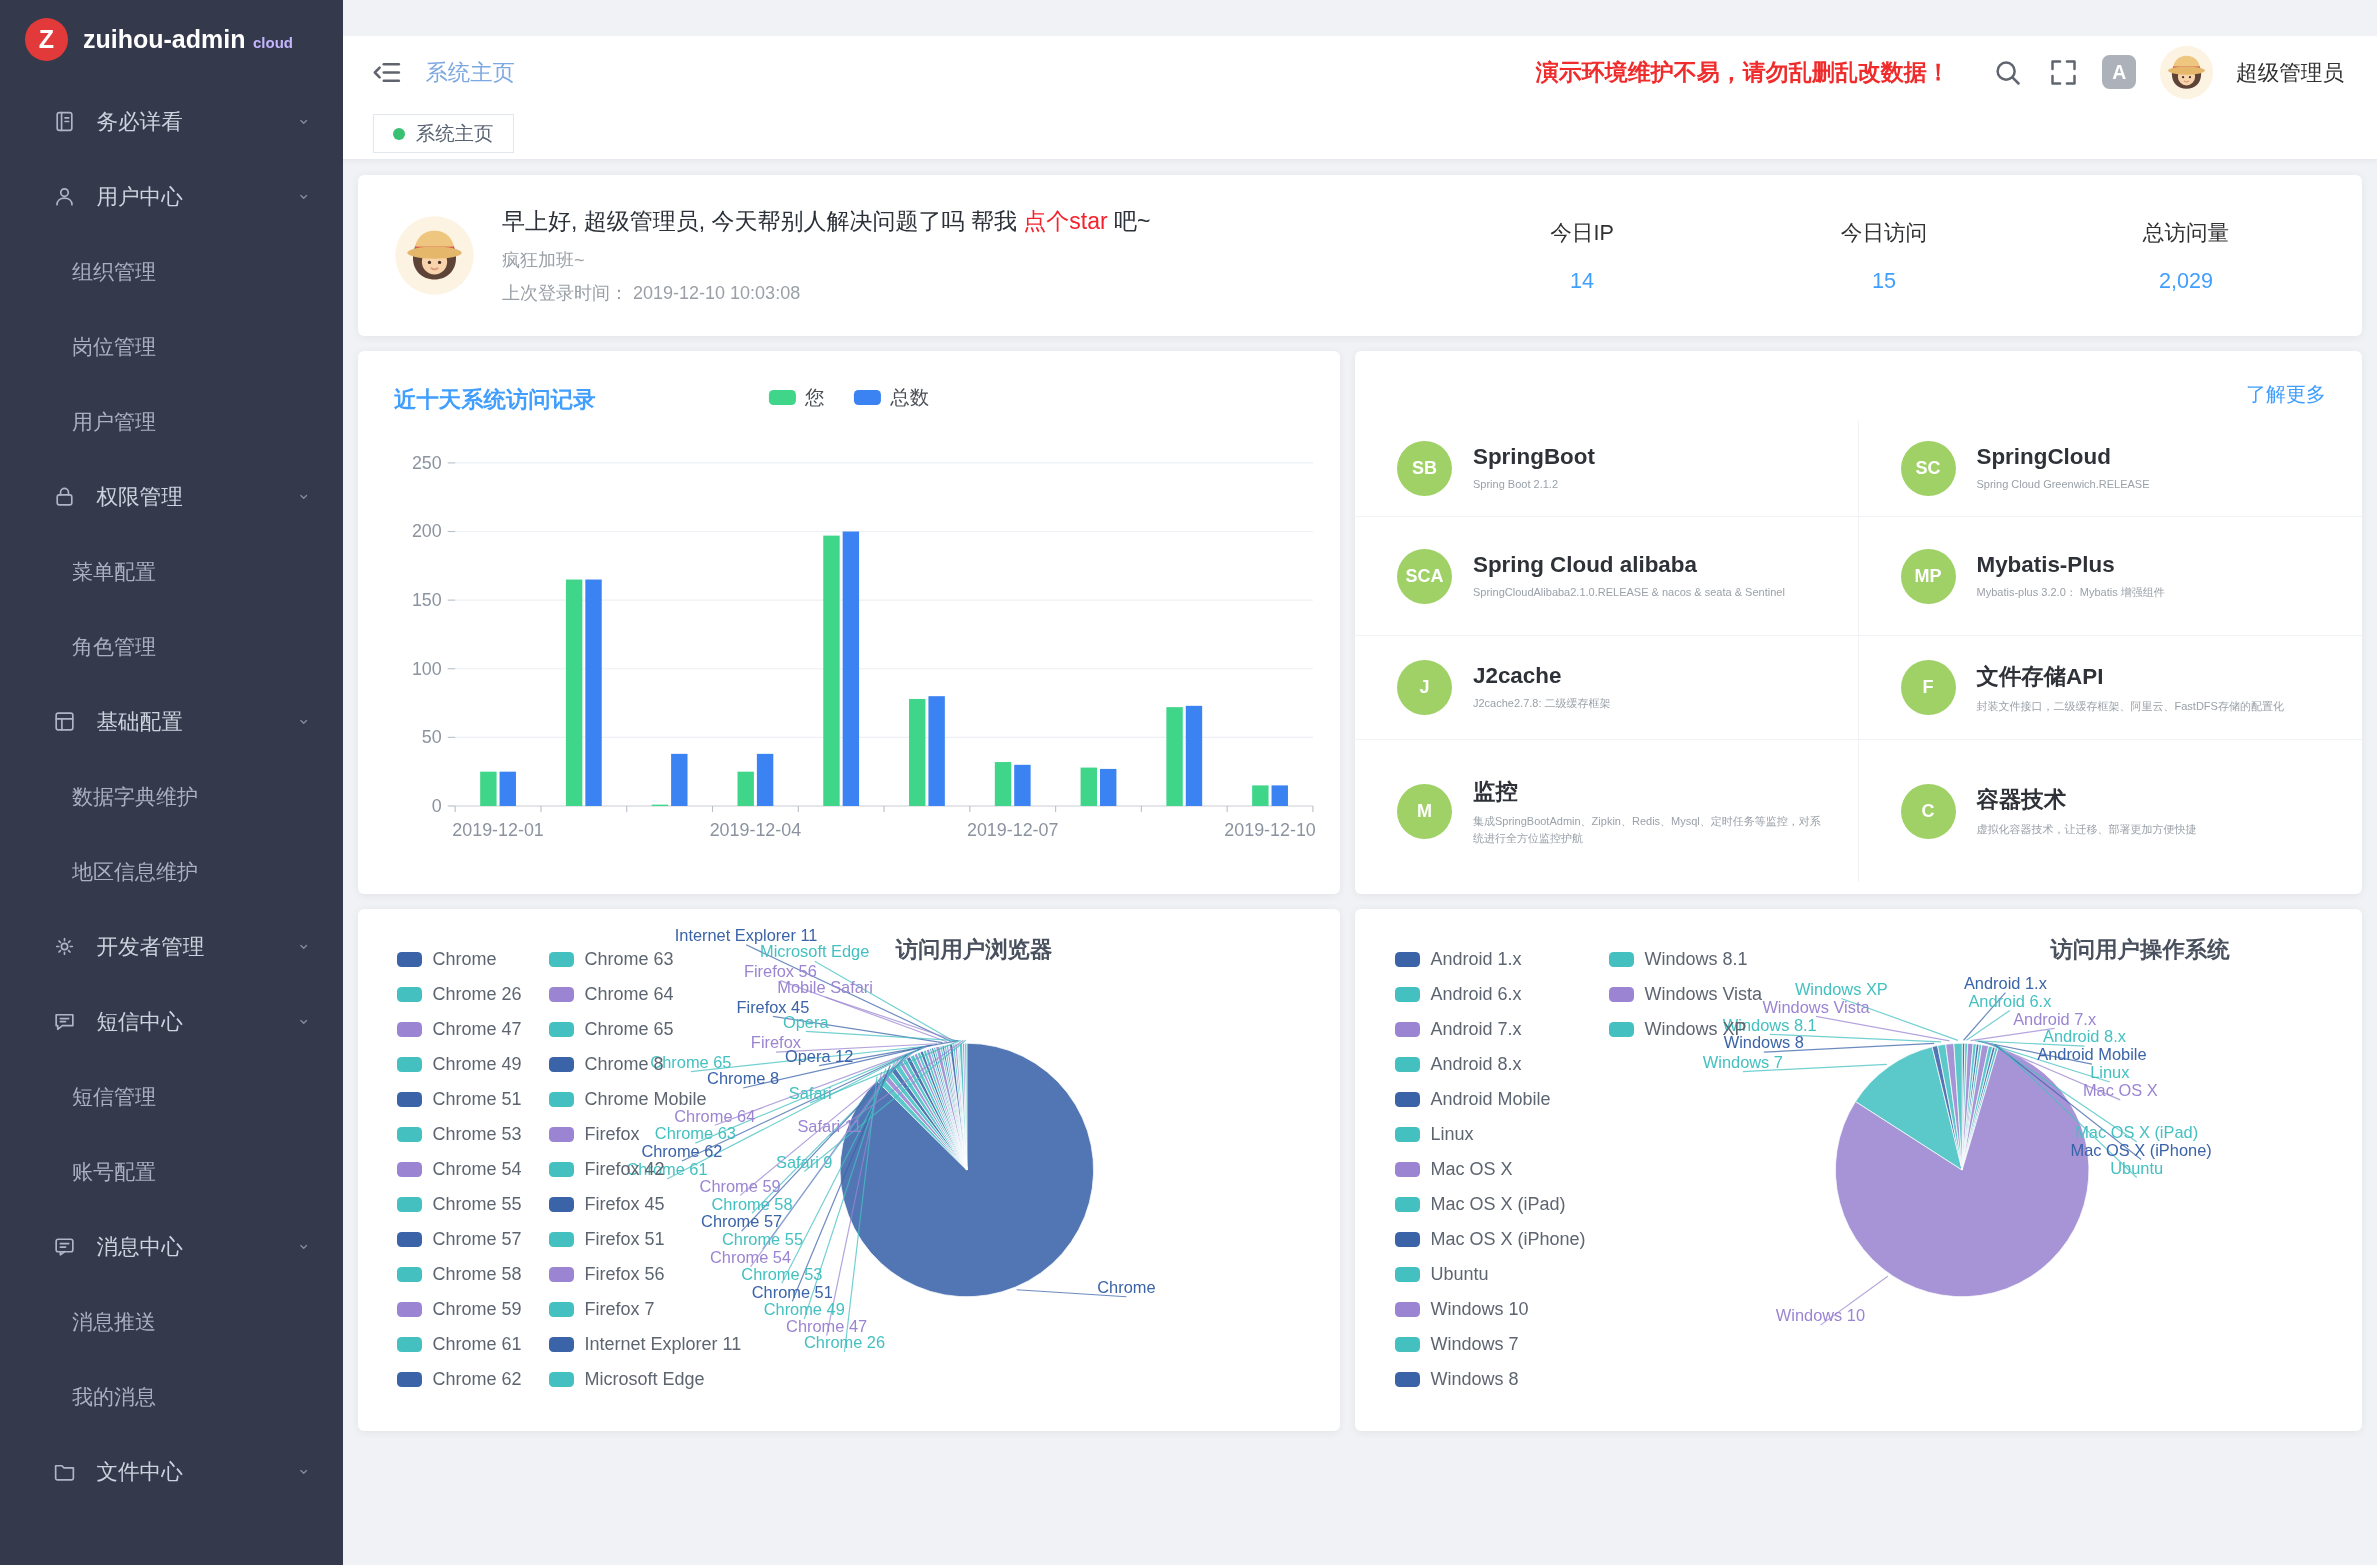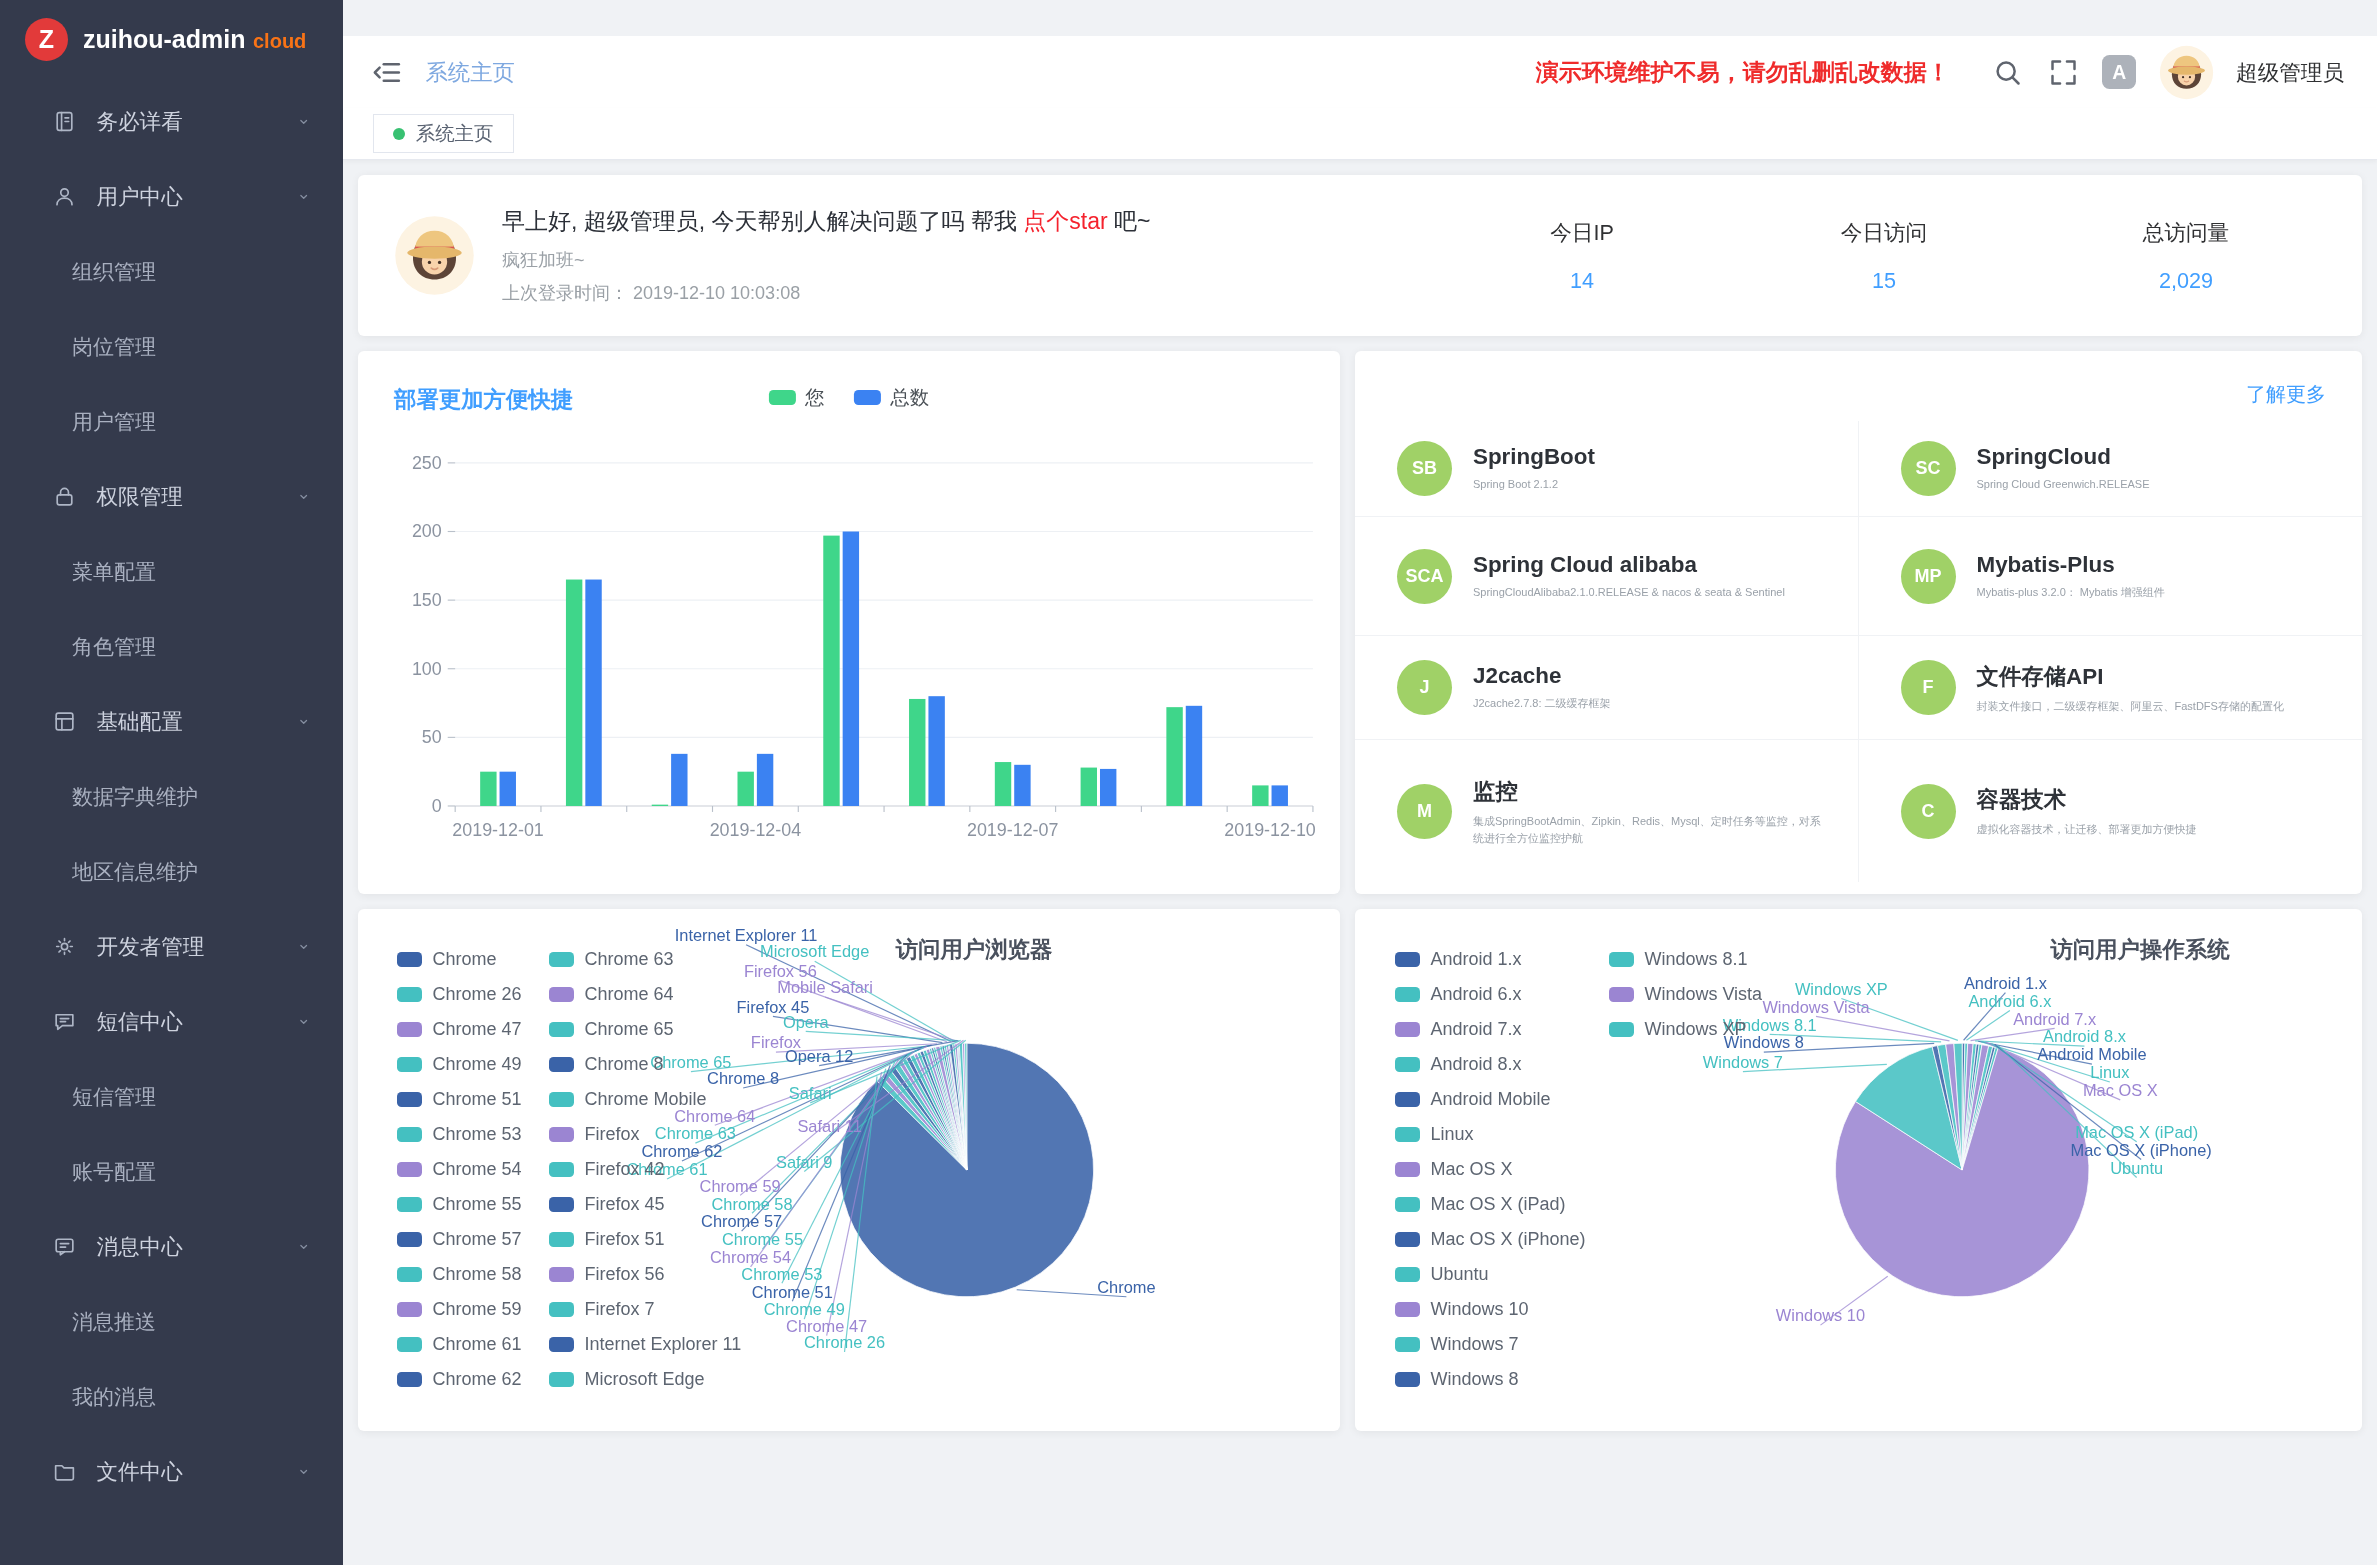--- a/index.html
+++ b/index.html
@@ -4,21 +4,21 @@
 <style>
   * { margin:0; padding:0; box-sizing:border-box; }
   body { font-family:"Liberation Sans","DejaVu Sans",sans-serif; background:#f0f2f5; }
   .page { width:2377px; height:1566px; position:relative; overflow:hidden; background:#f0f2f5; }
 
   
   .sidebar { position:absolute; left:0; top:0; width:343px; height:100%; background:#343a4c; color:#c7ccd8; }
   .logo-row { height:78px; display:flex; align-items:center; padding-left:25px; gap:15px; }
   .logo-circle { width:43px; height:43px; border-radius:50%; background:#e23a3a; color:#fff; font-weight:700; font-size:25px; display:flex; align-items:center; justify-content:center; }
   .brand { color:#fff; font-size:25px; font-weight:700; white-space:nowrap; }
-  .brand-suffix { font-size:20px; font-weight:700; color:#f97316; margin-left:7.5px; }
+  .brand-suffix { font-size:15px; font-weight:700; color:#c4b5fd; margin-left:7.5px; }
   .menu { padding-top:6px; }
   .menu-item { height:75px; display:flex; align-items:center; cursor:pointer; }
   .menu-item.top { padding:0 30px 0 52px; font-size:21.6px; color:#cdd2de; gap:19.4px; }
   .menu-item.sub { padding-left:72px; font-size:21px; color:#a9b0c0; }
   .mi-icon { width:25px; height:25px; color:#aeb6c6; flex-shrink:0; }
   .mi-icon svg { width:25px; height:25px; }
   .mi-label { flex:0 1 auto; }
   .mi-arrow { margin-left:auto; width:19.4px; height:19.4px; color:#848d9f; }
   .mi-arrow svg { width:19.4px; height:19.4px; }
 
@@ -268,21 +268,21 @@
             </div>
             <div class="stat">
               <div class="stat-label">总访问量</div>
               <div class="stat-value">2,029</div>
             </div>
           </div>
       </section>
 
       <div class="row">
         <section class="card visits">
-          <div class="chart-title">部署更加方便快捷</div>
+          <div class="chart-title">近十天系统访问记录</div>
           <div class="bar-legend">
               <span class="bl-item">
                 <span class="bl-chip" style="background:#3fd68a"></span>
                 <span>您</span>
               </span>
               <span class="bl-item">
                 <span class="bl-chip" style="background:#3b82f2"></span>
                 <span>总数</span>
               </span>
             </div>

